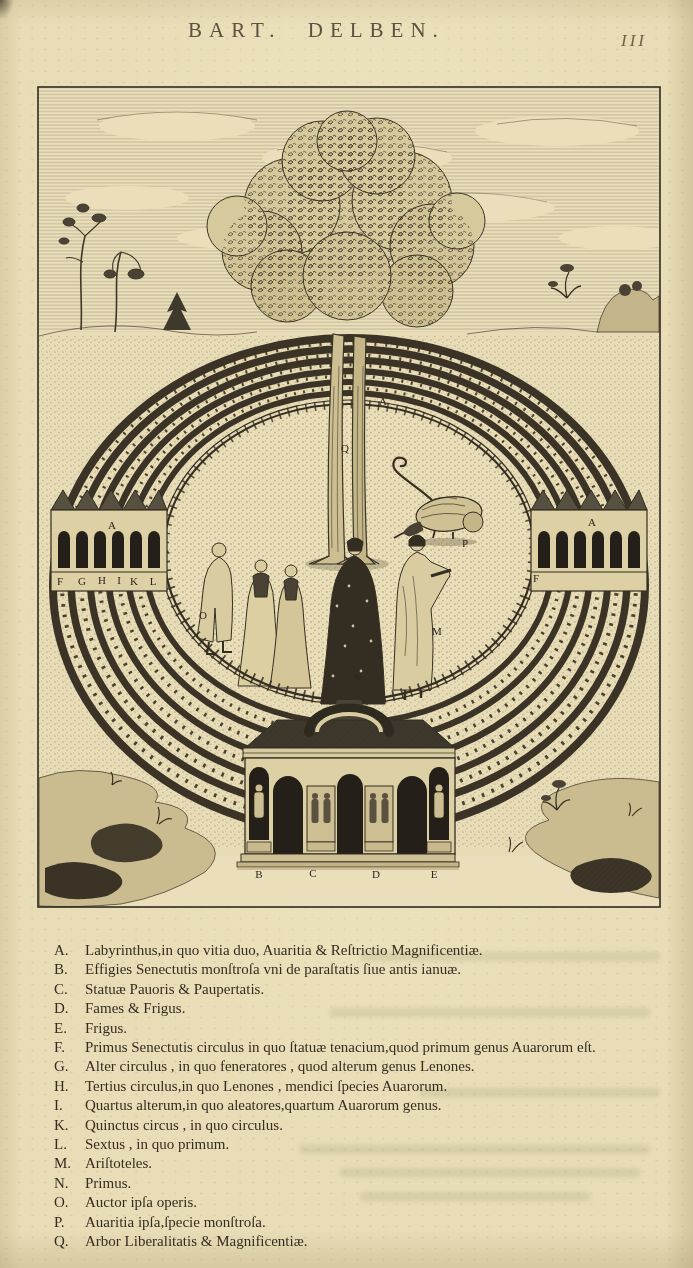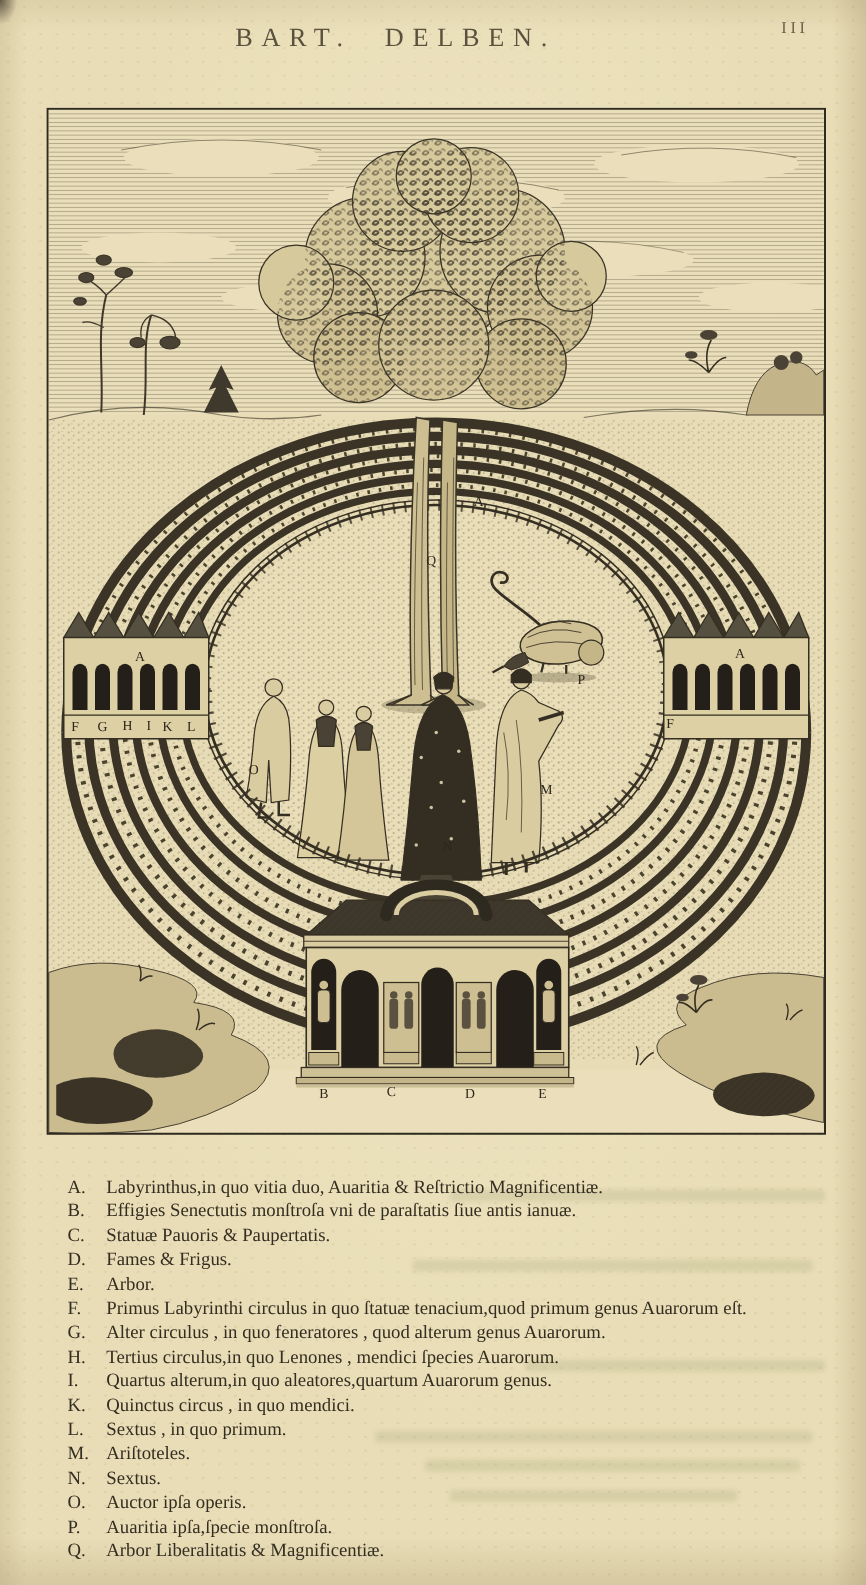--- a/index.html
+++ b/index.html
@@ -12,22 +12,22 @@
       linear-gradient(to bottom, rgba(118,96,58,.10), rgba(0,0,0,0) 2%, rgba(0,0,0,0) 97%, rgba(118,96,58,.16)),
       radial-gradient(rgba(118,96,58,.09) 1px, rgba(0,0,0,0) 1.4px),
       #e8ddb6;
     background-size:auto,auto,auto,13px 11px,auto;
     color:#352e22;
   }
   .corner-smudge{position:absolute;left:0;top:0;width:14px;height:20px;
     background:radial-gradient(ellipse at 0 0,rgba(40,33,22,.65),rgba(0,0,0,0) 70%);}
   .header-title{position:absolute;top:18px;left:0;right:60px;text-align:center;
     font-size:21px;letter-spacing:7px;word-spacing:14px;color:#473e2e;opacity:.88;}
-  .page-number{position:absolute;top:14px;right:46px;font-size:13px;
-    letter-spacing:3px;color:#6e614a;}
+  .page-number{position:absolute;top:31px;right:46px;font-size:17px;
+    letter-spacing:3px;color:#6e614a;font-style:italic;}
   .engraving{position:absolute;left:37px;top:86px;width:624px;height:822px;}
   .engraving svg{display:block;width:624px;height:822px;}
   .legend{position:absolute;left:54px;top:941px;width:630px;font-size:15px;line-height:19.4px;color:#342d21;}
   .legend-row{display:flex;white-space:nowrap;}
   .legend-letter{flex:0 0 31px;width:31px;}
   .legend-text{flex:1;}
   .bleed{position:absolute;background:rgba(122,128,86,.16);filter:blur(2px);border-radius:3px;pointer-events:none;}
   
   .wall{fill:none;stroke:#3a3326;}
   .ppl{fill:none;stroke:#39321f;opacity:.9;}
@@ -381,53 +381,53 @@
     <div class="legend-row">
       <span class="legend-letter">C.</span>
       <span class="legend-text">Statuæ Pauoris &amp; Paupertatis.</span>
     </div>
     <div class="legend-row">
       <span class="legend-letter">D.</span>
       <span class="legend-text">Fames &amp; Frigus.</span>
     </div>
     <div class="legend-row">
       <span class="legend-letter">E.</span>
-      <span class="legend-text">Arbor.</span>
+      <span class="legend-text">Frigus.</span>
     </div>
     <div class="legend-row">
       <span class="legend-letter">F.</span>
-      <span class="legend-text">Primus Labyrinthi circulus in quo ſtatuæ tenacium,quod primum genus Auarorum eſt.</span>
+      <span class="legend-text">Primus Senectutis circulus in quo ſtatuæ tenacium,quod primum genus Auarorum eſt.</span>
     </div>
     <div class="legend-row">
       <span class="legend-letter">G.</span>
-      <span class="legend-text">Alter circulus , in quo feneratores , quod alterum genus Auarorum.</span>
+      <span class="legend-text">Alter circulus , in quo feneratores , quod alterum genus Lenones.</span>
     </div>
     <div class="legend-row">
       <span class="legend-letter">H.</span>
       <span class="legend-text">Tertius circulus,in quo Lenones , mendici ſpecies Auarorum.</span>
     </div>
     <div class="legend-row">
       <span class="legend-letter">I.</span>
       <span class="legend-text">Quartus alterum,in quo aleatores,quartum Auarorum genus.</span>
     </div>
     <div class="legend-row">
       <span class="legend-letter">K.</span>
-      <span class="legend-text">Quinctus circus , in quo mendici.</span>
+      <span class="legend-text">Quinctus circus , in quo circulus.</span>
     </div>
     <div class="legend-row">
       <span class="legend-letter">L.</span>
       <span class="legend-text">Sextus , in quo primum.</span>
     </div>
     <div class="legend-row">
       <span class="legend-letter">M.</span>
       <span class="legend-text">Ariſtoteles.</span>
     </div>
     <div class="legend-row">
       <span class="legend-letter">N.</span>
-      <span class="legend-text">Sextus.</span>
+      <span class="legend-text">Primus.</span>
     </div>
     <div class="legend-row">
       <span class="legend-letter">O.</span>
       <span class="legend-text">Auctor ipſa operis.</span>
     </div>
     <div class="legend-row">
       <span class="legend-letter">P.</span>
       <span class="legend-text">Auaritia ipſa,ſpecie monſtroſa.</span>
     </div>
     <div class="legend-row">

